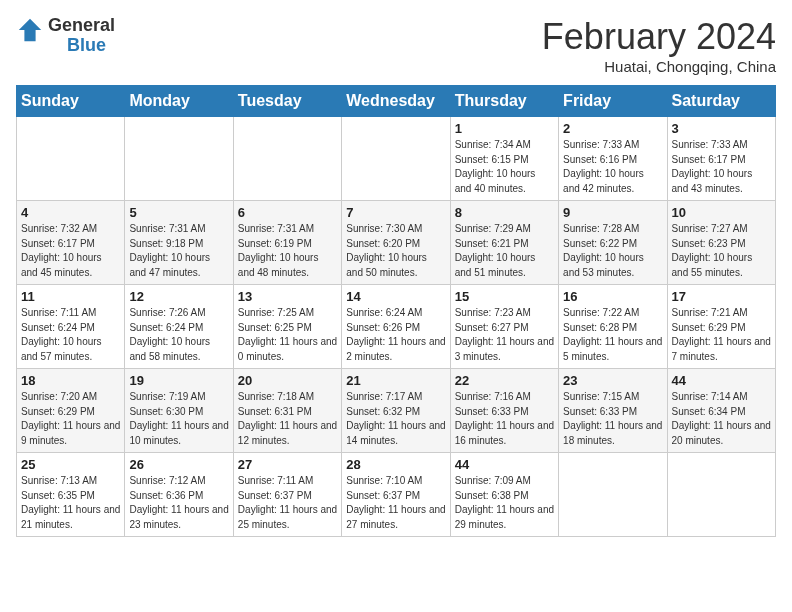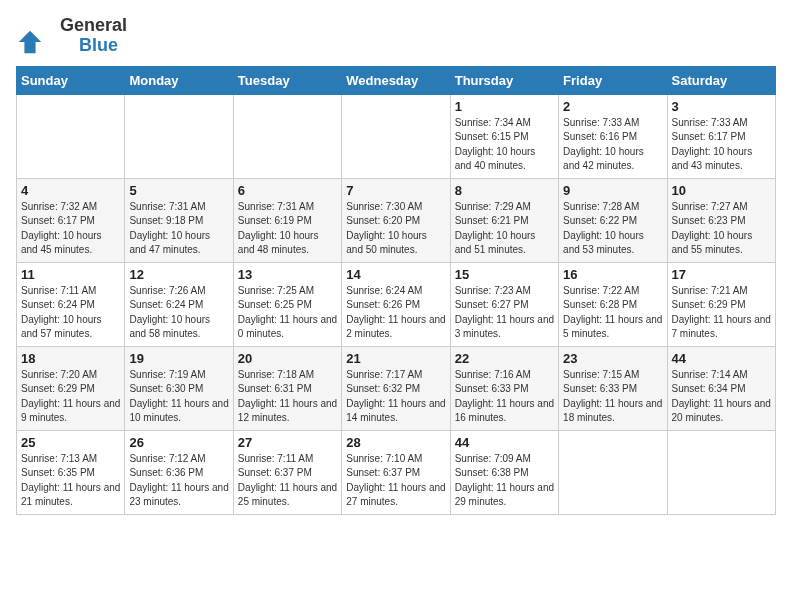--- a/index.html
+++ b/index.html
@@ -11,22 +11,22 @@
       padding: 16px;
     }
     .header {
       display: flex;
       justify-content: space-between;
       align-items: flex-start;
       margin-bottom: 10px;
     }
     .logo {
       display: flex;
-      align-items: flex-end;
-      gap: 16px;
+      align-items: flex-start;
+      gap: 4px;
     }
     .logo-text {
       display: flex;
       flex-direction: column;
       line-height: 1.1;
     }
     .logo-general {
       font-size: 18px;
       font-weight: bold;
       color: #333;
@@ -54,21 +54,21 @@
       color: #333;
     }
     .calendar {
       width: 100%;
       border-collapse: collapse;
       border: 1px solid #ccc;
     }
     .calendar th {
       background: #2a7ab5;
       color: #fff;
-      font-size: 13px;
+      font-size: 16px;
       font-weight: bold;
       padding: 6px 4px;
       text-align: left;
       border: 1px solid #2a7ab5;
     }
     .calendar td {
       vertical-align: top;
       border: 1px solid #ccc;
       width: calc(100% / 7);
       padding: 4px;
@@ -100,20 +100,24 @@
 <div class="header">
   <div class="logo">
     <svg class="logo-icon" viewBox="0 0 40 40">
       <polygon points="20,4 36,20 28,20 28,36 12,36 12,20 4,20" fill="#2a7ab5"></polygon>
     </svg>
     <div class="logo-text">
       <span class="logo-general">General</span>
       <span class="logo-blue">Blue</span>
     </div>
   </div>
+  <div class="title-block">
+    <div class="month-title">February 2024</div>
+    <div class="location">Huatai, Chongqing, China</div>
+  </div>
 </div>
 
 <table class="calendar">
   <thead>
     <tr>
     <th>Sunday</th>
         <th>Monday</th>
         <th>Tuesday</th>
         <th>Wednesday</th>
         <th>Thursday</th>

